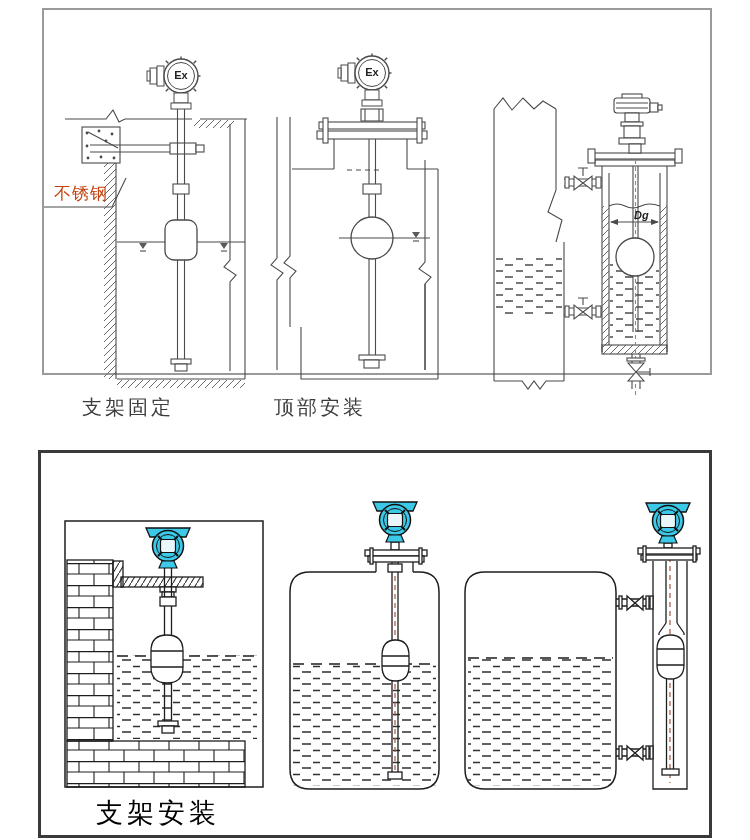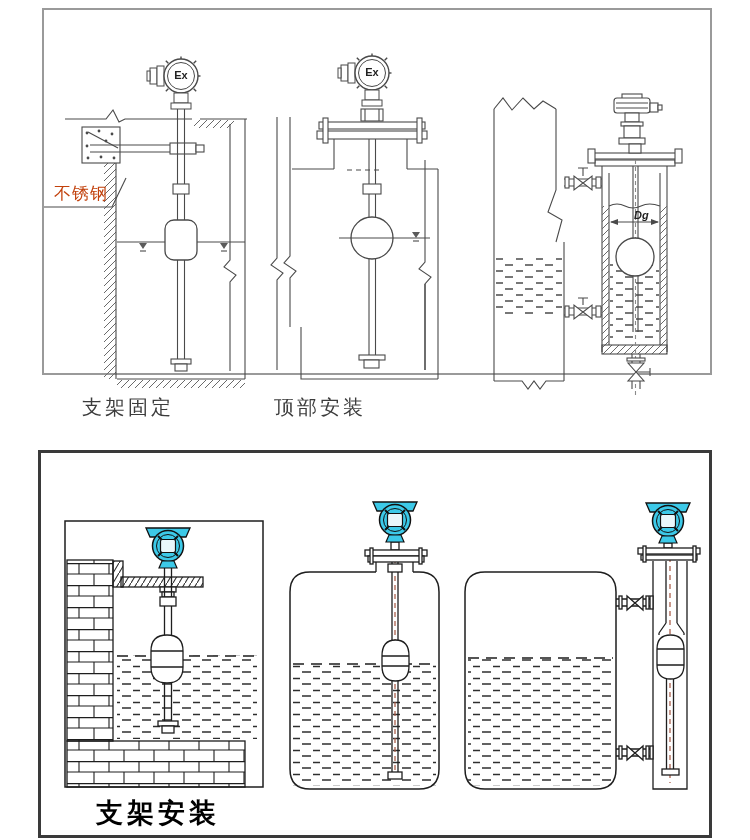--- a/index.html
+++ b/index.html
@@ -3,21 +3,21 @@
 <meta charset="utf-8">
 <style>
   html,body{margin:0;padding:0;background:#fff;}
   body{width:750px;height:840px;position:relative;font-family:"Liberation Sans","DejaVu Sans",sans-serif;}
   .panel{position:absolute;background:#fff;box-sizing:border-box;}
   .panel-top{left:42px;top:8px;width:670px;height:367px;border:2px solid #9a9a9a;}
   .panel-bottom{left:38px;top:450px;width:674px;height:388px;border:3px solid #3a3a3a;}
   .panel svg{position:absolute;left:0;top:0;}
   .ovl{position:absolute;color:#2e2e2e;white-space:nowrap;}
   .cap-top{width:200px;text-align:left;font-size:20px;letter-spacing:3px;color:#3c3c3c;font-weight:400;}
-  .cap-bot{width:200px;text-align:center;font-size:27px;letter-spacing:4px;color:#000;font-weight:bold;}
+  .cap-bot{width:200px;text-align:center;font-size:27px;letter-spacing:4px;color:#000;font-weight:normal;}
   .ex-lbl{font-size:11px;font-weight:bold;width:24px;text-align:center;color:#222;}
   .ss-lbl{font-size:17px;letter-spacing:1px;color:#c2410c;}
   .dg-lbl{font-size:11px;font-weight:bold;color:#222;}
 </style>
 </head>
 <body>
 
 <div class="panel panel-top">
   <svg width="666" height="413" viewBox="0 0 666 413">
     <defs>

